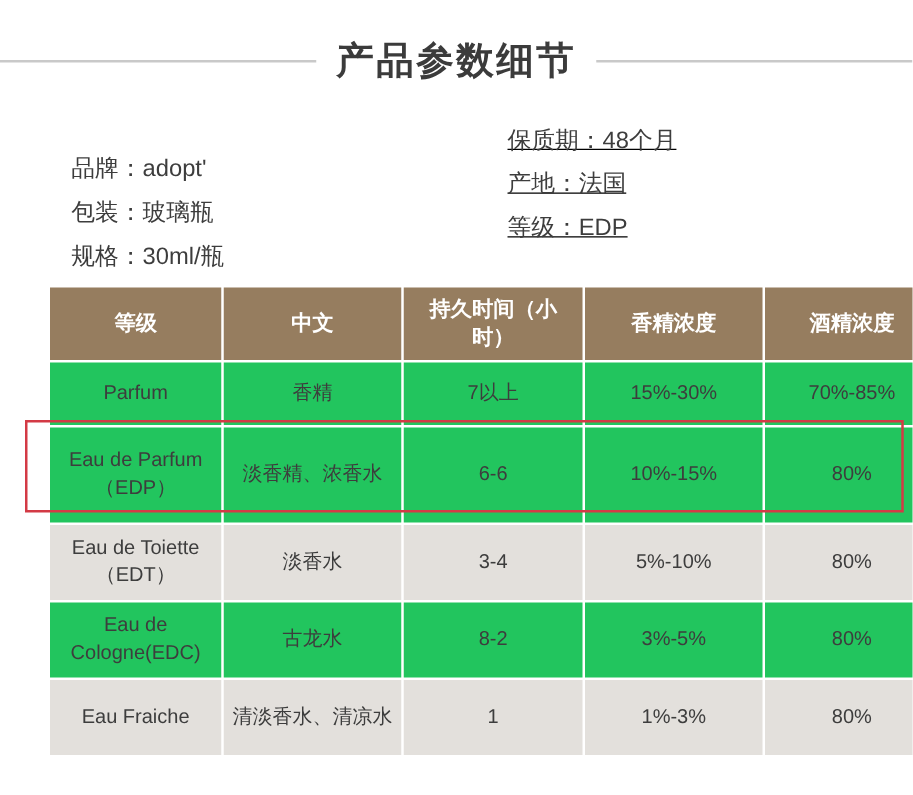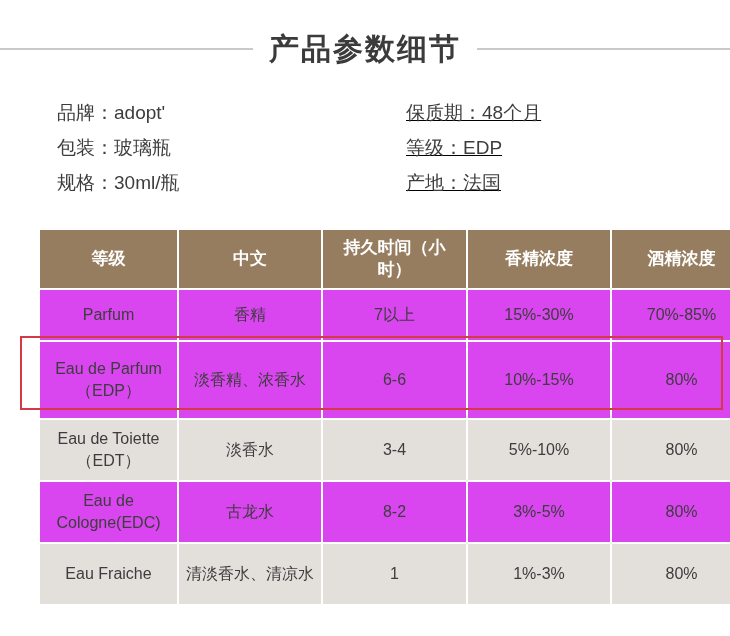--- a/index.html
+++ b/index.html
@@ -52,21 +52,21 @@
     width: 730px;
     height: 110px;
     display: flex;
   }
   .spec-col {
     display: flex;
     flex-direction: column;
     justify-content: flex-start;
     gap: 9px;
   }
-  .spec-col.left  { width: 350px; padding-left: 57px; box-sizing: border-box; }
+  .spec-col.left  { width: 350px; padding-left: 57px; box-sizing: border-box; margin-top: 23px; }
   .spec-col.right { width: 380px; padding-left: 56px; box-sizing: border-box; text-decoration: underline; }
   .spec-line {
     font-size: 19px;
     color: #3d3d3d;
     line-height: 26px;
     white-space: nowrap;
   }
 
   
   .table-wrap {
@@ -91,21 +91,21 @@
     word-break: break-word;
   }
   .ptable thead th {
     background: #967d5f;
     color: #ffffff;
     font-weight: 700;
     height: 50px;
     font-size: 17px;
   }
   .ptable tbody td {
-    background: #d946ef;
+    background: #22c55e;
     height: 42px;
   }
   .ptable tbody tr.alt td {
     background: #e3e0dc;
   }
   .ptable tbody tr.tall td {
     height: 68px;
   }
   .ptable tbody tr.tall-mid td {
     height: 52px;
@@ -139,22 +139,22 @@
 </div>
 
 <div class="specs">
   <div class="spec-col left">
     <div class="spec-line">品牌：adopt'</div>
     <div class="spec-line">包装：玻璃瓶</div>
     <div class="spec-line">规格：30ml/瓶</div>
   </div>
   <div class="spec-col right">
     <div class="spec-line">保质期：48个月</div>
+    <div class="spec-line">产地：法国</div>
     <div class="spec-line">等级：EDP</div>
-    <div class="spec-line">产地：法国</div>
   </div>
 </div>
 
 <div class="table-wrap">
   <table class="ptable">
     <colgroup>
       <col class="c1">
         <col class="c2">
         <col class="c3">
         <col class="c4">

